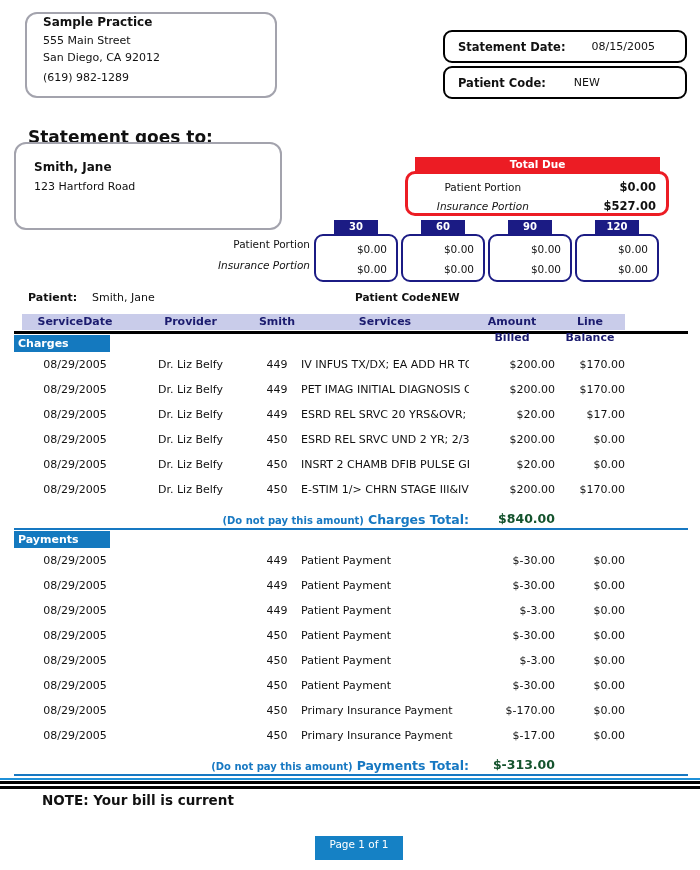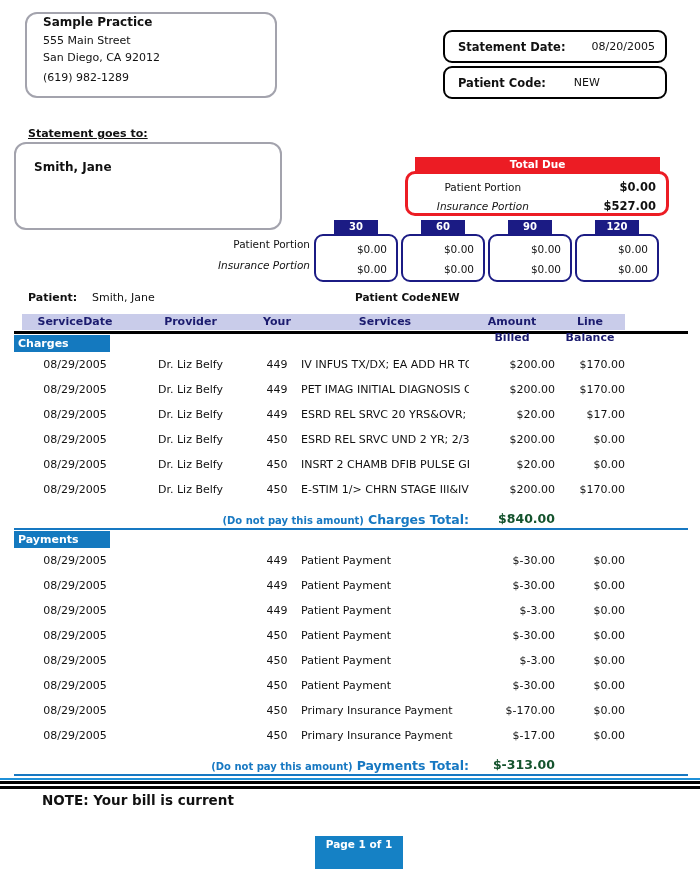--- a/index.html
+++ b/index.html
@@ -7,30 +7,30 @@
   .page { position:relative; width:700px; height:870px; background:#ffffff; overflow:hidden; }
 
   
   .practice-box { position:absolute; left:25px; top:12px; width:252px; height:86px;
     border:2px solid #a3a3ad; border-radius:12px; padding:1px 16px; background:#fff; }
   .practice-box .name { font-weight:bold; font-size:12px; margin-bottom:5px; }
   .practice-box .line { font-size:11px; margin-bottom:4px; }
   .practice-box .phone { font-size:11px; margin-top:7px; }
 
   
-  .stmt-box { position:absolute; left:443px; width:224px; height:33px;
+  .stmt-box { position:absolute; left:443px; width:244px; height:33px;
     border:2px solid #000; border-radius:9px; background:#fff; display:flex; align-items:center; }
   .stmt-box.date { top:30px; }
   .stmt-box.code { top:66px; }
   .stmt-box .lbl { font-weight:bold; font-size:11.5px; padding-left:13px; }
   .stmt-box.date .val { font-size:11px; margin-left:26px; }
   .stmt-box.code .val { font-size:11px; margin-left:28px; }
 
   
-  .goes-to { position:absolute; left:28px; top:127px; font-size:11px; font-weight:bold;text-decoration:underline; }
+  .goes-to { position:absolute; left:28px; top:127px; font-size:17px; font-weight:bold;text-decoration:underline; }
   .recipient-box { position:absolute; left:14px; top:142px; width:268px; height:88px;
     border:2px solid #a3a3ad; border-radius:12px; padding:16px 18px; background:#fff; }
   .recipient-box .name { font-weight:bold; font-size:12px; margin-bottom:6px; }
   .recipient-box .line { font-size:11px; margin-bottom:6px; }
 
   
   .totaldue-header { position:absolute; left:415px; top:157px; width:245px; height:15px;
     background:#ec1c24; color:#fff; font-size:10.5px; font-weight:bold; text-align:center; line-height:15px; }
   .totaldue-box { position:absolute; left:405px; top:171px; width:264px; height:45px;
     border:3px solid #ec1c24; border-radius:10px; background:#fff; padding-top:3px; }
@@ -78,47 +78,48 @@
   .blue-rule { height:2px; background:#1778c2; }
 
   
   .end-rules { position:absolute; left:0; top:778px; width:700px; }
   .end-rules .r-blue { height:2px; background:#1f90d8; }
   .end-rules .r-black { height:3px; background:#000; }
   .end-rules .r-gap1 { height:1px; }
   .end-rules .r-gap2 { height:2px; }
 
   .note { position:absolute; left:42px; top:792px; font-weight:bold; font-size:13.5px; }
-  .pager { position:absolute; left:315px; top:836px; width:88px; height:33px; background:#1581c5;
-    color:#fff; font-weight:bold; font-size:10.5px; text-align:center; line-height:17px; }
+  .pager { position:absolute; left:315px; top:836px; width:88px; height:24px; background:#1581c5;
+    color:#fff; font-weight:normal; font-size:10.5px; text-align:center; line-height:17px; }
 </style>
 </head>
 <body>
 
 <div class="page">
 
   <div class="practice-box">
     <div class="name">Sample Practice</div>
     <div class="line">555 Main Street</div>
     <div class="line">San Diego, CA 92012</div>
     <div class="phone">(619) 982-1289</div>
   </div>
 
   <div class="stmt-box date">
     <span class="lbl">Statement Date:</span>
-    <span class="val">08/20/2005</span>
+    <span class="val">08/15/2005</span>
   </div>
   <div class="stmt-box code">
     <span class="lbl">Patient Code:</span>
     <span class="val">NEW</span>
   </div>
 
   <div class="goes-to">Statement goes to:</div>
   <div class="recipient-box">
     <div class="name">Smith, Jane</div>
+    <div class="line">123 Hartford Road</div>
   </div>
 
   <div class="totaldue-header">Total Due</div>
   <div class="totaldue-box">
     <div class="totaldue-row">
       <span class="lbl">Patient Portion</span>
       <span class="val">$0.00</span>
     </div>
     <div class="totaldue-row">
       <span class="lbl italic">Insurance Portion</span>
@@ -165,21 +166,21 @@
     <span class="p-lbl">Patient:</span>
     <span class="p-name">Smith, Jane</span>
     <span class="pc-lbl">Patient Code:</span>
     <span class="pc-val">NEW</span>
   </div>
 
   <div class="stmt-table">
     <div class="grid thead">
         <div class="th">ServiceDate</div>
         <div class="th">Provider</div>
-        <div class="th">Your</div>
+        <div class="th">Smith</div>
         <div class="th">Services</div>
         <div class="th">Amount Billed</div>
         <div class="th">Line Balance</div>
       </div>
     <div class="black-rule"></div>
     <div>
         <div class="section-badge">Charges</div>
         <div class="grid trow">
           <div class="td c-date">08/29/2005</div>
           <div class="td c-prov">Dr. Liz Belfy</div>

